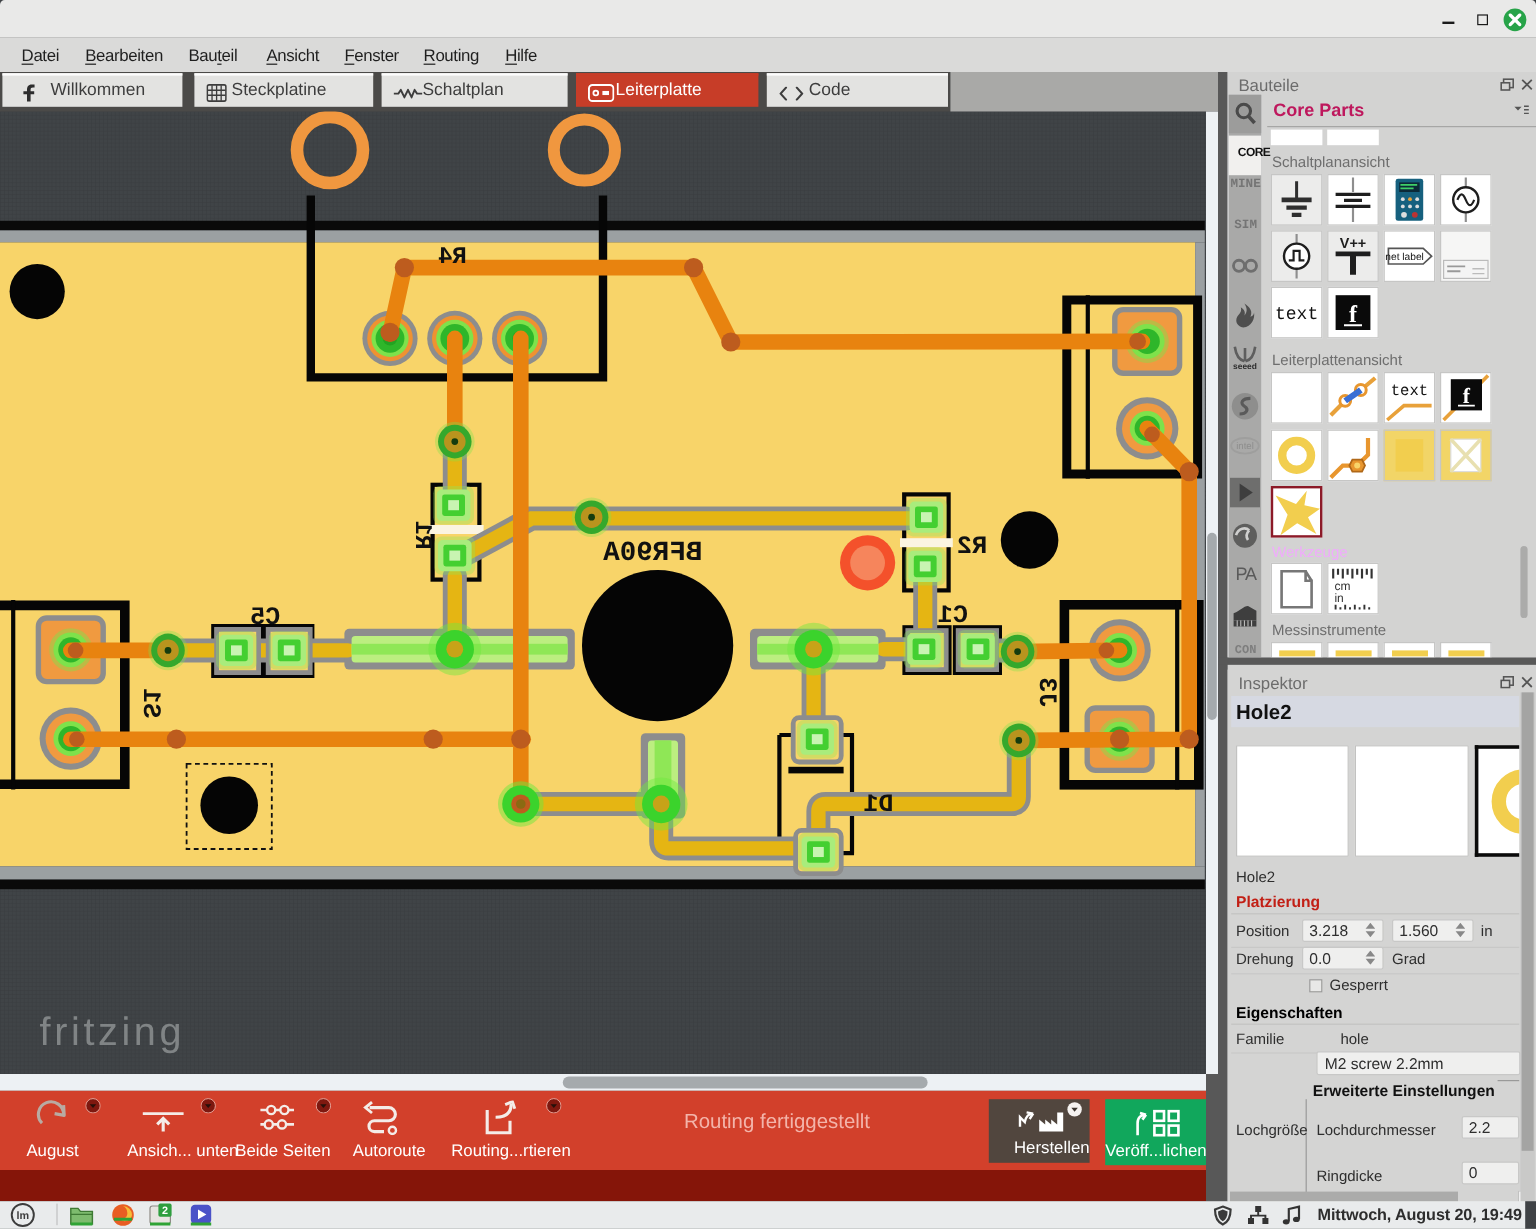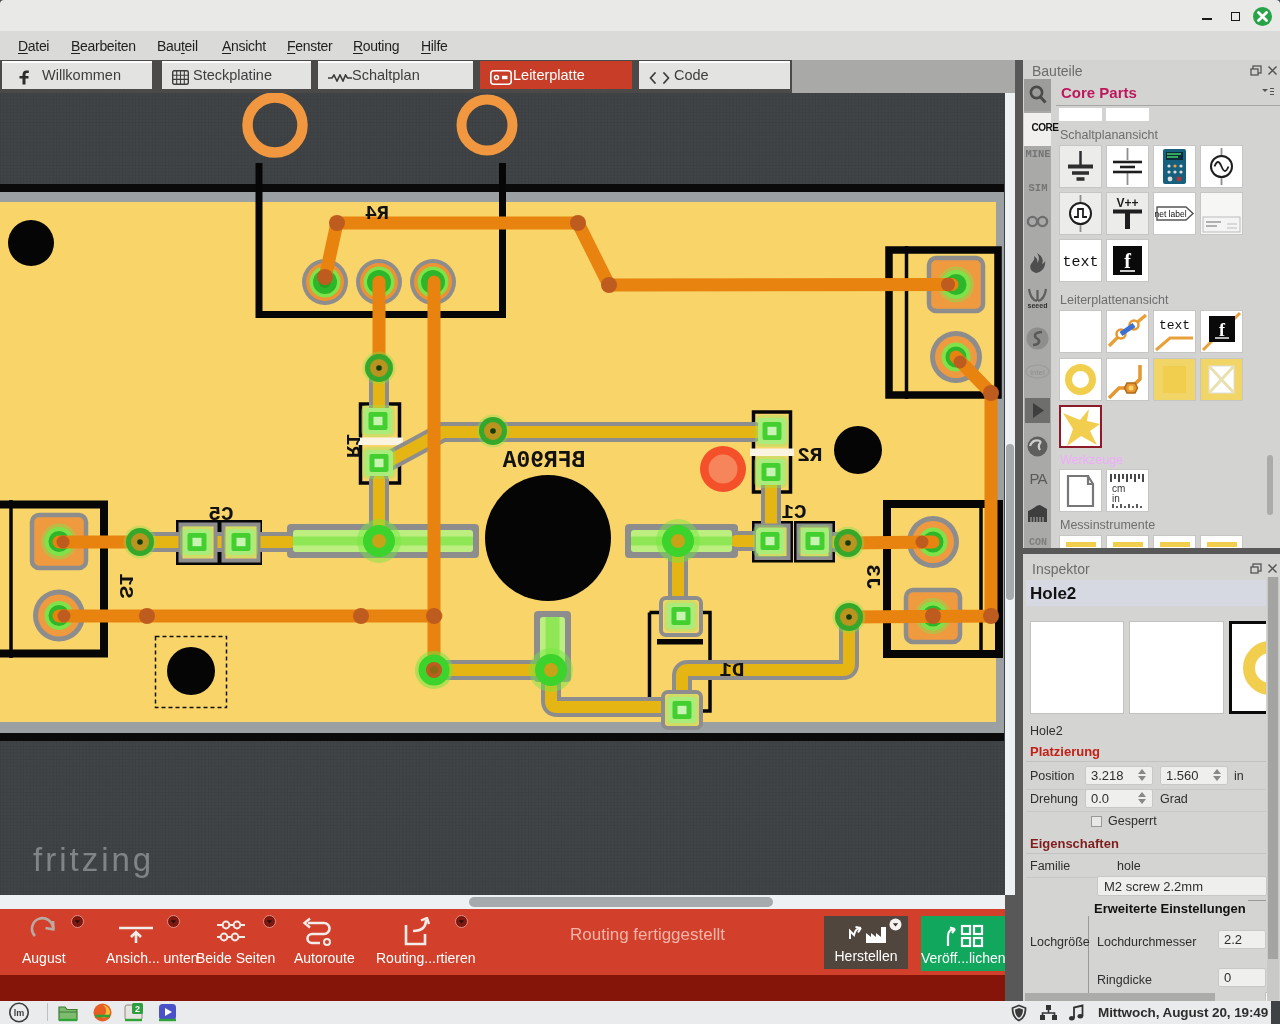--- a/index.html
+++ b/index.html
@@ -386,21 +386,21 @@
 <svg class="abs" style="left:455px;top:6px" width="13" height="13">
         <circle cx="6.5" cy="6.5" r="6" fill="#7e180f" stroke="#e8a79d" stroke-width="0.8"></circle>
         <path d="M3.8 5.2 L9.2 5.2 L6.5 8.4 Z" fill="#26100b"></path>
       </svg>
 <div id="routingmsg">Routing fertiggestellt</div>
 <div id="herstellen">
         <svg style="position:absolute;left:18px;top:7px" width="48" height="22" viewBox="0 0 48 22">
 <path d="M8 16 L8 8 L12 12 C 13 7 16 5 19 5 M19 5 L13.5 4 M19 5 L16 9.5" fill="none" stroke="#fff" stroke-width="2"></path>
 <path d="M24 20 L24 10 L29 14 L29 10 L34 14 L34 10 L39 14 L39 4 L44 4 L44 20 Z" fill="#fff"></path>
 </svg>
-        <div style="position:absolute;left:0;width:84px;top:32px;text-align:center">Herstellen</div>
+        <div style="position:absolute;left:0;width:84px;top:32px;text-align:right">Herstellen</div>
       </div>
 <svg class="abs" style="left:889px;top:9px" width="13" height="13">
         <circle cx="6.5" cy="6.5" r="6" fill="#f5f2f0"></circle>
         <path d="M3.8 5.2 L9.2 5.2 L6.5 8.4 Z" fill="#3a332e"></path>
       </svg>
 <div id="veroeff">
         <svg style="position:absolute;left:24px;top:8px" width="40" height="24" viewBox="0 0 40 24">
 <path d="M3 22 L3 12 C 3 7 6 5 10 5 M10 5 L5 3.5 M10 5 L7 9" fill="none" stroke="#fff" stroke-width="2.2"></path>
 <rect x="17" y="2" width="8" height="8" fill="none" stroke="#fff" stroke-width="2.2"></rect>
 <rect x="29" y="2" width="8" height="8" fill="none" stroke="#fff" stroke-width="2.2"></rect>
@@ -635,21 +635,21 @@
 <div class="abs" style="left:62px;top:231px;width:68px;height:19px;background:#efefee;border:1px solid #c8c8c7;border-radius:2px"></div>
       <div class="abs" style="left:68px;top:233px;font-size:13px">0.0</div>
 <svg class="abs" style="left:114px;top:234px" width="10" height="12">
         <path d="M5 0 L9 5 L1 5 Z" fill="#888"></path>
         <path d="M5 12 L9 7 L1 7 Z" fill="#888"></path>
       </svg>
 <div class="abs" style="left:137px;top:234px">Grad</div>
 <div class="abs" style="left:3px;top:253px;width:240px;height:1px;background:#c8c8c7"></div>
 <div class="abs" style="left:68px;top:258px;width:11px;height:11px;border:1px solid #9a9a99;background:#e8e8e7"></div>
 <div class="abs" style="left:85px;top:256px">Gesperrt</div>
-<div class="abs" style="left:7px;top:278px;color:#7f1d1d;font-weight:bold;font-size:13px">Eigenschaften</div>
+<div class="abs" style="left:7px;top:278px;color:#000000;font-weight:bold;font-size:13px">Eigenschaften</div>
 <div class="abs" style="left:3px;top:295px;width:240px;height:1px;background:#c2c2c1"></div>
 <div class="abs" style="left:7px;top:301px">Familie</div>
 <div class="abs" style="left:94px;top:301px">hole</div>
 <div class="abs" style="left:3px;top:319px;width:240px;height:1px;background:#c8c8c7"></div>
 <div class="abs" style="left:74px;top:318px;width:170px;height:20px;background:#efefee;border:1px solid #c8c8c7;border-radius:2px"></div>
 <div class="abs" style="left:81px;top:321px;font-size:13px">M2 screw 2.2mm</div>
 <div class="abs" style="left:71px;top:343px;font-weight:bold;font-size:13px;color:#111">Erweiterte Einstellungen</div>
 <div class="abs" style="left:225px;top:342px;width:18px;height:1px;background:#9a9a99"></div>
 <div class="abs" style="left:65px;top:358px;width:1px;height:82px;background:#9a9a99"></div>
 <div class="abs" style="left:7px;top:377px">Lochgröße</div>

